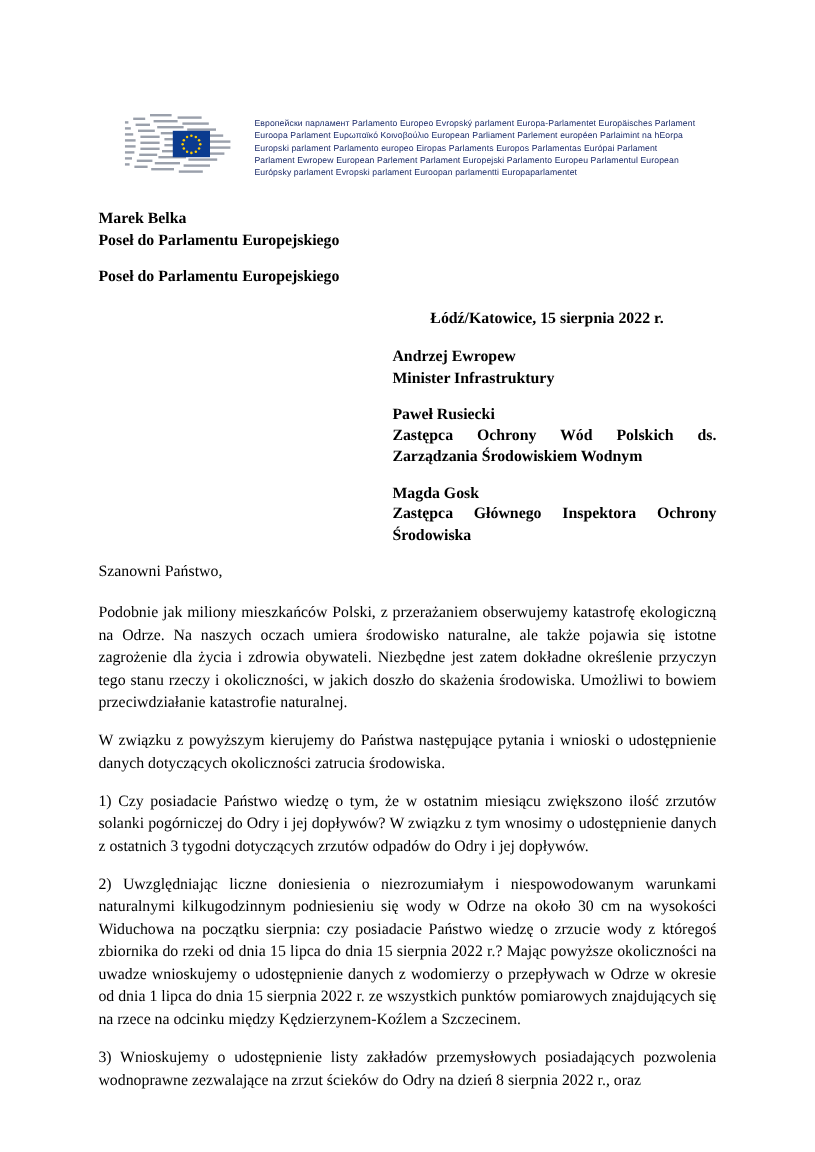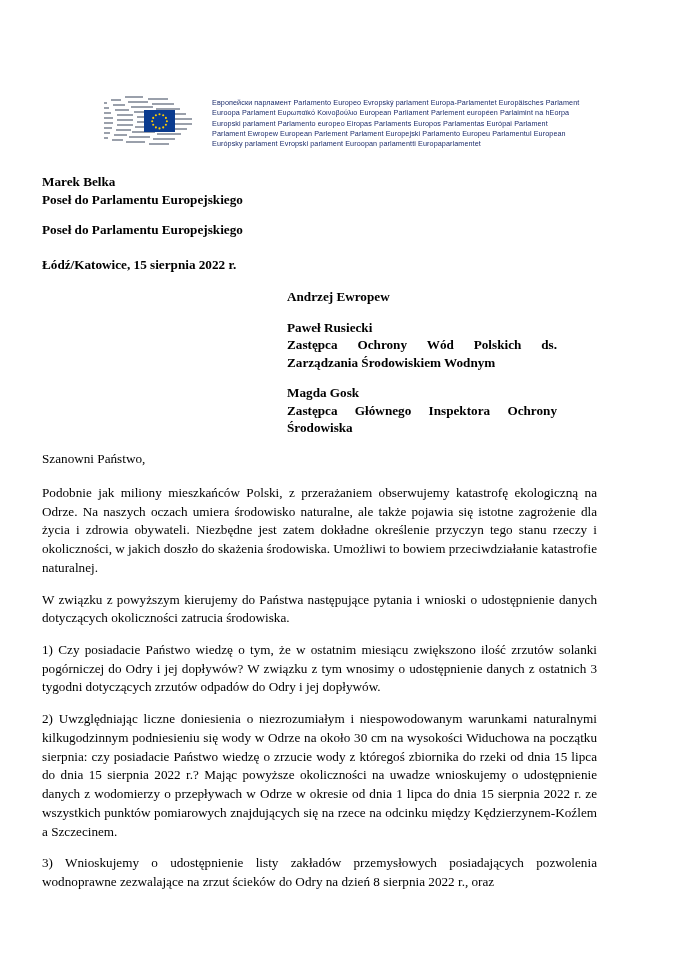--- a/index.html
+++ b/index.html
@@ -14,21 +14,21 @@
     width: 679px;
     height: 960px;
     background: #ffffff;
     position: relative;
     overflow: hidden;
     box-sizing: border-box;
     padding: 0;
   }
   .header {
     display: flex;
-    align-items: center;
+    align-items: flex-start;
     padding: 95px 0 0 104px;
   }
   .ep-logo {
     width: 96px;
     height: 52px;
     flex: 0 0 auto;
     position: relative;
   }
   .ep-logo svg { display: block; }
   .ep-langs {
@@ -37,39 +37,40 @@
     font-size: 7.2px;
     line-height: 10.3px;
     color: #1b2b6b;
     letter-spacing: 0.1px;
     white-space: nowrap;
     padding-top: 3px;
   }
   .ep-langs div { }
 
   .content {
-    padding: 0 82px 0 42px;
+    padding: 0 82px 0 82px;
     font-size: 13.2px;
     line-height: 1.36;
     color: #000;
   }
 
   .senders {
     margin-top: 24px;
   }
   .sender-block {
     margin-bottom: 12px;
   }
   .sender-block div {
     font-weight: bold;
     font-size: 13.2px;
     line-height: 1.33;
   }
 
   .place-date {
+    text-align: right;
     font-weight: bold;
     font-size: 13.2px;
     margin-top: 18px;
     margin-bottom: 14px;
     padding-right: 44px;
   }
 
   .recipients {
     padding-left: 245px;
   }
@@ -185,20 +186,21 @@
       <div class="sender-block">
         <div>Poseł do Parlamentu Europejskiego</div>
       </div>
     </div>
 
     <div class="place-date">Łódź/Katowice, 15 sierpnia 2022 r.</div>
 
     <div class="recipients">
       <div class="recipient">
         <div>Andrzej Ewropew</div>
+        <div class="role nojustify">Minister Infrastruktury</div>
       </div>
       <div class="recipient">
         <div>Paweł Rusiecki</div>
         <div class="role">Zastępca Ochrony Wód Polskich ds. Zarządzania Środowiskiem Wodnym</div>
       </div>
       <div class="recipient">
         <div>Magda Gosk</div>
         <div class="role">Zastępca Głównego Inspektora Ochrony Środowiska</div>
       </div>
     </div>

